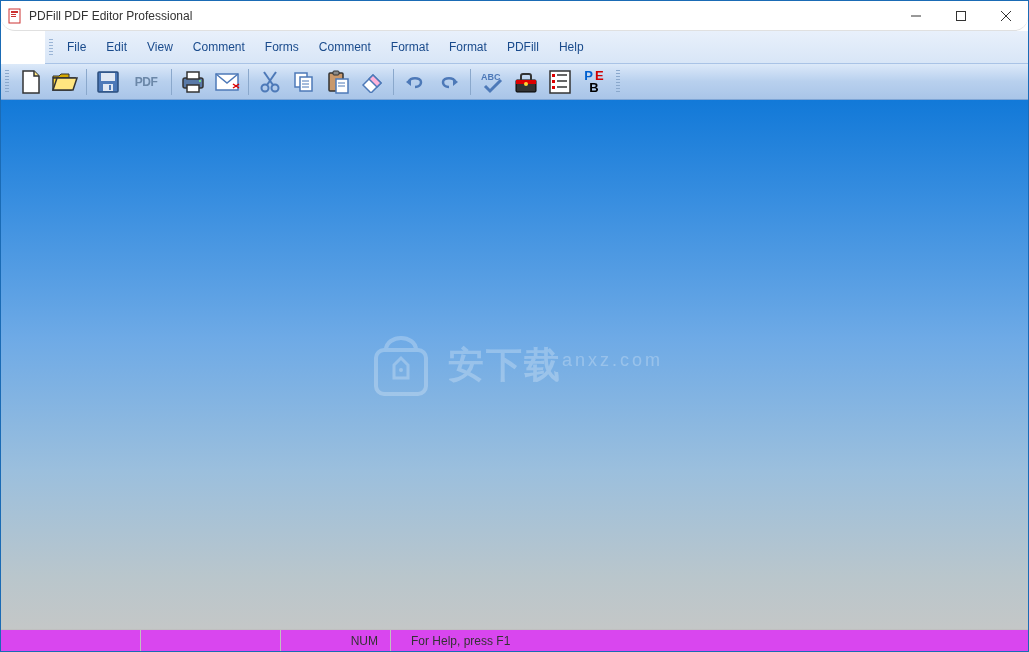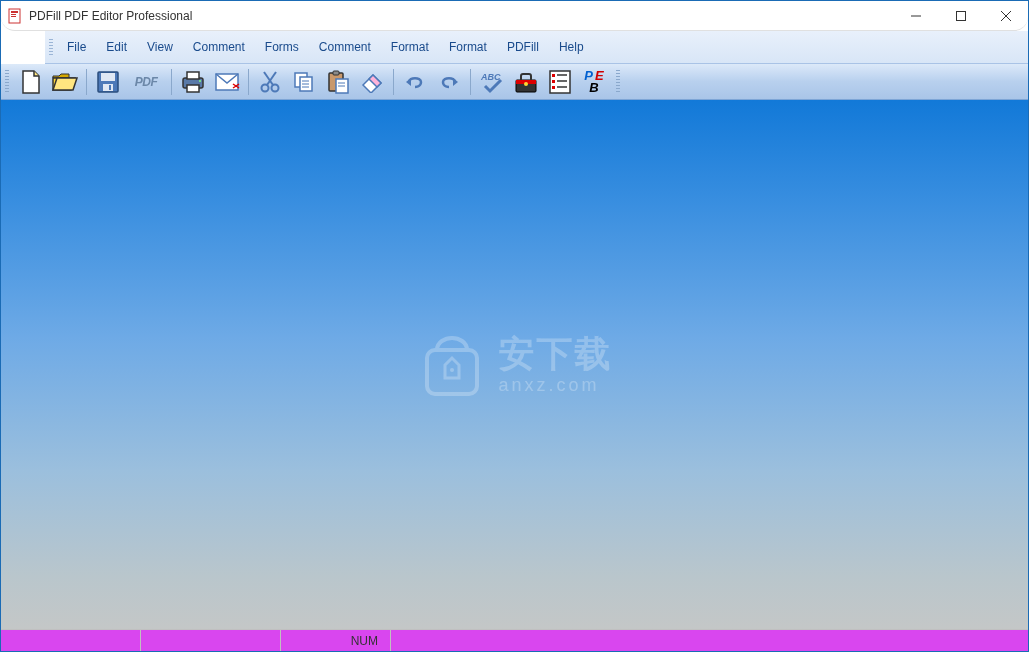--- a/index.html
+++ b/index.html
@@ -97,21 +97,20 @@
       background: repeating-linear-gradient(to bottom, #8aa8cc 0 1px, transparent 1px 3px);
     }
     .tool-btn {
       width: 32px;
       height: 30px;
       display: flex;
       align-items: center;
       justify-content: center;
       cursor: pointer;
       border-radius: 2px;
-      font-style: italic;
     }
     .tool-btn.wide {
       width: 40px;
     }
     .tool-sep {
       width: 1px;
       height: 26px;
       background: #8aa8cc;
       margin: 0 3px;
     }
@@ -136,21 +135,21 @@
       align-items: center;
       gap: 12px;
       color: #fff;
     }
     .watermark .wm-icon {
       width: 70px;
       height: 70px;
     }
     .watermark .wm-text {
       display: flex;
-      flex-direction: column;
+      flex-direction: row;
       line-height: 1;
     }
     .watermark .wm-text .big {
       font-size: 36px;
       font-weight: bold;
       letter-spacing: 2px;
     }
     .watermark .wm-text .small {
       font-size: 18px;
       letter-spacing: 3px;
@@ -379,13 +378,14 @@
       <span class="big">安下载</span>
       <span class="small">anxz.com</span>
     </div>
   </div>
 </div>
 
 <div class="statusbar">
   <div class="cell w1"></div>
   <div class="cell w2"></div>
   <div class="cell num">NUM</div>
+  <div class="cell help">For Help, press F1</div>
 </div>
 
 </body></html>

